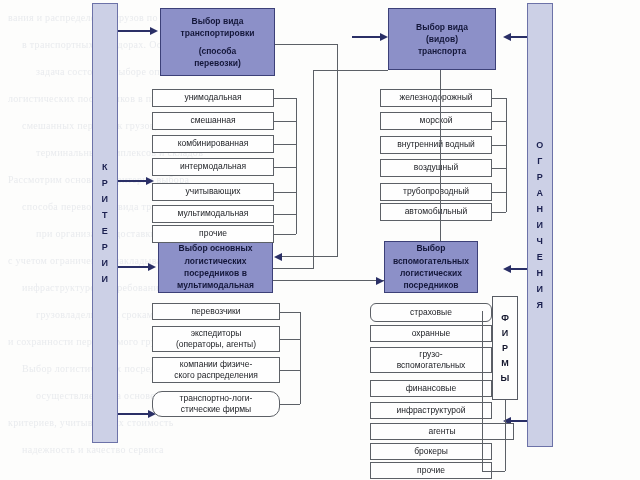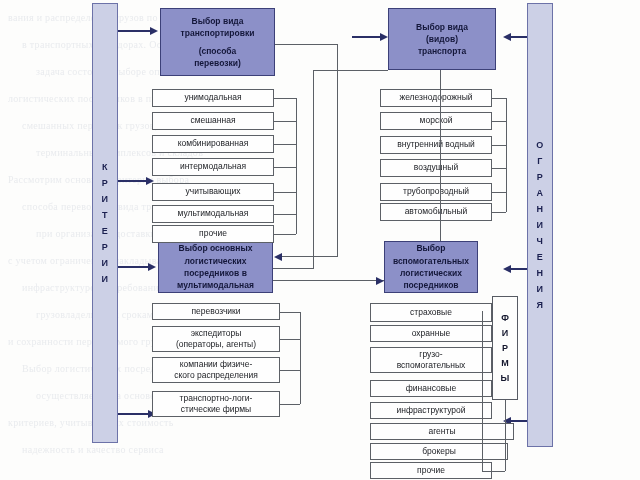--- a/index.html
+++ b/index.html
@@ -285,27 +285,27 @@
       <div class="leaf" style="left: 152px; top: 326px; width: 128px; height: 26px;">
         <div>экспедиторы</div>
         <div>(операторы, агенты)</div>
       </div>
       <div class="ln h" style="left: 280px; top: 339px; width: 20px; height: 1px;"></div>
       <div class="leaf" style="left: 152px; top: 357px; width: 128px; height: 26px;">
         <div>компании физиче-</div>
         <div>ского распределения</div>
       </div>
       <div class="ln h" style="left: 280px; top: 370px; width: 20px; height: 1px;"></div>
-      <div class="leaf" style="left: 152px; top: 391px; width: 128px; height: 26px;">
+      <div class="leaf" style="left: 152px; top: 391px; width: 128px; height: 26px; border-radius: 10px;">
         <div>транспортно-логи-</div>
         <div>стические фирмы</div>
       </div>
       <div class="ln h" style="left: 280px; top: 404px; width: 20px; height: 1px;"></div>
       <div class="ln v" style="left: 300px; top: 312px; width: 1px; height: 92px;"></div>
-      <div class="leaf" style="left: 370px; top: 303px; width: 122px; height: 19px;">
+      <div class="leaf" style="left: 370px; top: 303px; width: 122px; height: 19px; border-radius: 6px;">
         <div>страховые</div>
       </div>
       <div class="ln h" style="left: 492px; top: 312px; height: 1px;"></div>
       <div class="leaf" style="left: 370px; top: 325px; width: 122px; height: 17px;">
         <div>охранные</div>
       </div>
       <div class="ln h" style="left: 492px; top: 334px; height: 1px;"></div>
       <div class="leaf" style="left: 370px; top: 347px; width: 122px; height: 26px;">
         <div>грузо-</div>
         <div>вспомогательных</div>
@@ -316,21 +316,21 @@
       </div>
       <div class="ln h" style="left: 492px; top: 389px; height: 1px;"></div>
       <div class="leaf" style="left: 370px; top: 402px; width: 122px; height: 17px;">
         <div>инфраструктурой</div>
       </div>
       <div class="ln h" style="left: 492px; top: 411px; height: 1px;"></div>
       <div class="leaf" style="left: 370px; top: 423px; width: 144px; height: 17px;">
         <div>агенты</div>
       </div>
       <div class="ln h" style="left: 492px; top: 432px; height: 1px;"></div>
-      <div class="leaf" style="left: 370px; top: 443px; width: 138px; height: 17px;">
+      <div class="leaf" style="left: 370px; top: 443px; width: 122px; height: 17px;">
         <div>брокеры</div>
       </div>
       <div class="ln h" style="left: 492px; top: 452px; height: 1px;"></div>
       <div class="leaf" style="left: 370px; top: 462px; width: 122px; height: 17px;">
         <div>прочие</div>
       </div>
       <div class="ln h" style="left: 492px; top: 471px; height: 1px;"></div>
       <div class="ln v" style="left: 482px; top: 312px; width: 1px; height: 159px;"></div>
       <div class="ln v" style="left: 482px; top: 311px; width: 1px; height: 160px;"></div>
       <div class="ln h" style="left: 482px; top: 471px; width: 23px; height: 1px;"></div>

